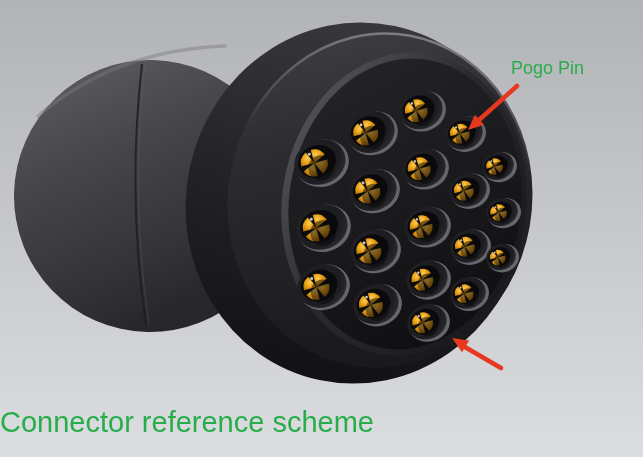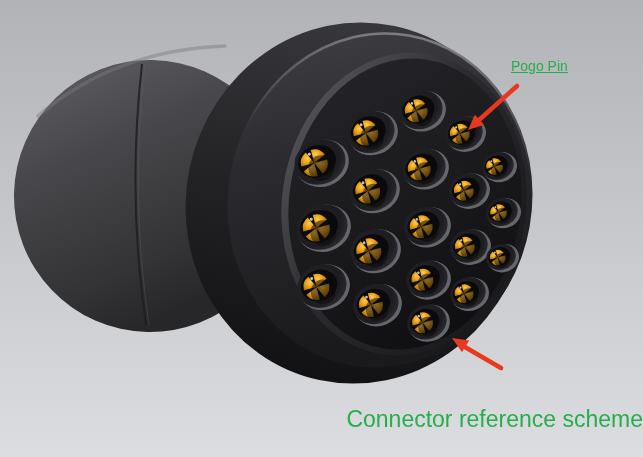--- a/index.html
+++ b/index.html
@@ -7,34 +7,33 @@
     position:relative;
     width:643px;height:457px;
     overflow:hidden;
     background:linear-gradient(180deg,var(--background-top,#b1b3b6) 0%,var(--background-bottom,#dcdde0) 100%);
     font-family:"Liberation Sans",sans-serif;
   }
   .scene{position:absolute;left:0;top:0;}
   .callout{
     position:absolute;
     color:var(--label-green,#27ae4b);
-    font-size:14px;
+    font-size:18px;
     line-height:1.1;
     white-space:nowrap;
     user-select:none;
-    text-decoration:underline;
   }
   .callout.pogo{left:511px;top:59px;}
   .callout.housing{left:498px;top:349px;}
   .caption{
     position:absolute;
     left:0;right:0;top:406px;
-    text-align:right;
+    text-align:left;
     color:var(--label-green,#27ae4b);
-    font-size:23px;
+    font-size:29px;
     user-select:none;
   }
 </style>
 </head>
 <body>
 
 <div class="stage">
 
   <svg class="scene" width="643" height="457" viewBox="0 0 643 457">
     <defs>

